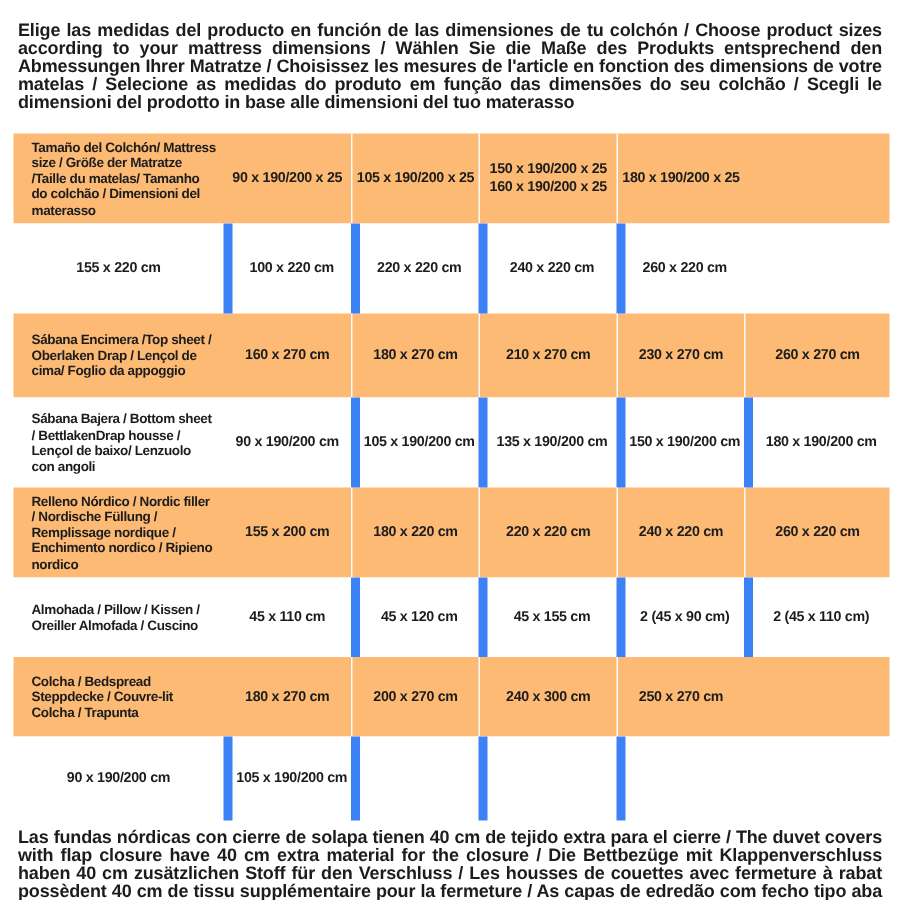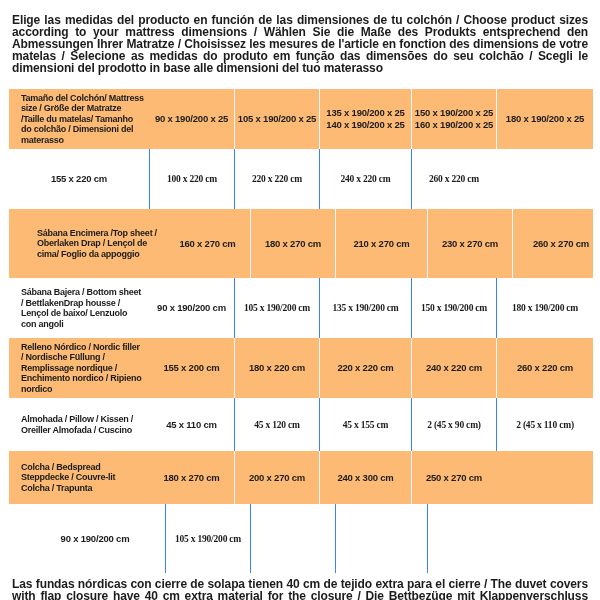--- a/index.html
+++ b/index.html
@@ -32,21 +32,21 @@
   .note.bottom { margin-top: 5px; }
   .size-table { width: 584px; }
   .row {
     display: grid;
     grid-template-columns: 140px 85px 85px 92px 85px 97px;
     align-items: stretch;
   }
   .row.gray { background: #fdba74; }
   .row.white { background: #ffffff; }
   .h60 { height: 60px; }
-  .h57 { height: 69px; padding-left: 16px; }
+  .h57 { height: 56px; }
   .h53 { height: 53px; }
   .cell {
     display: flex;
     align-items: center;
     box-sizing: border-box;
     font-weight: bold;
     color: #1c1c1c;
   }
   .cell.label {
     padding-left: 12px;
@@ -58,38 +58,36 @@
     text-align: left;
   }
   .cell.val {
     justify-content: center;
     text-align: center;
     font-size: 9.5px;
     line-height: 12px;
     letter-spacing: -0.2px;
     white-space: pre-line;
   }
-  .row.white .cell.val + .cell.val { border-left: 1px solid #3b82f6; font-family: Liberation Serif, serif; }
+  .row.white .cell.val + .cell.val { border-left: 6px solid #3b82f6; }
   .row.gray  .cell.val + .cell.val { border-left: 1px solid #fafafa; }
 </style>
 </head>
 <body>
 
 <div class="page">
 
   <p class="note top">Elige las medidas del producto en función de las dimensiones de tu colchón / Choose product sizes according to your mattress dimensions / Wählen Sie die Maße des Produkts entsprechend den Abmessungen Ihrer Matratze / Choisissez les mesures de l'article en fonction des dimensions de votre matelas / Selecione as medidas do produto em função das dimensões do seu colchão / Scegli le dimensioni del prodotto in base alle dimensioni del tuo materasso</p>
 
   <div class="size-table">
 
     <div class="row gray h60">
       <div class="cell label">Tamaño del Colchón/ Mattress size / Größe der Matratze /Taille du matelas/ Tamanho do colchão / Dimensioni del materasso</div>
       <div class="cell val">90 x 190/200 x 25</div>
       <div class="cell val">105 x 190/200 x 25</div>
-      <div class="cell val">135 x 190/200 x 25
-140 x 190/200 x 25</div>
       <div class="cell val">150 x 190/200 x 25
 160 x 190/200 x 25</div>
       <div class="cell val">180 x 190/200 x 25</div>
     </div>
 
     <div class="row white h60">
       <div class="cell val">155 x 220 cm</div>
       <div class="cell val">100 x 220 cm</div>
       <div class="cell val">220 x 220 cm</div>
       <div class="cell val">240 x 220 cm</div>

